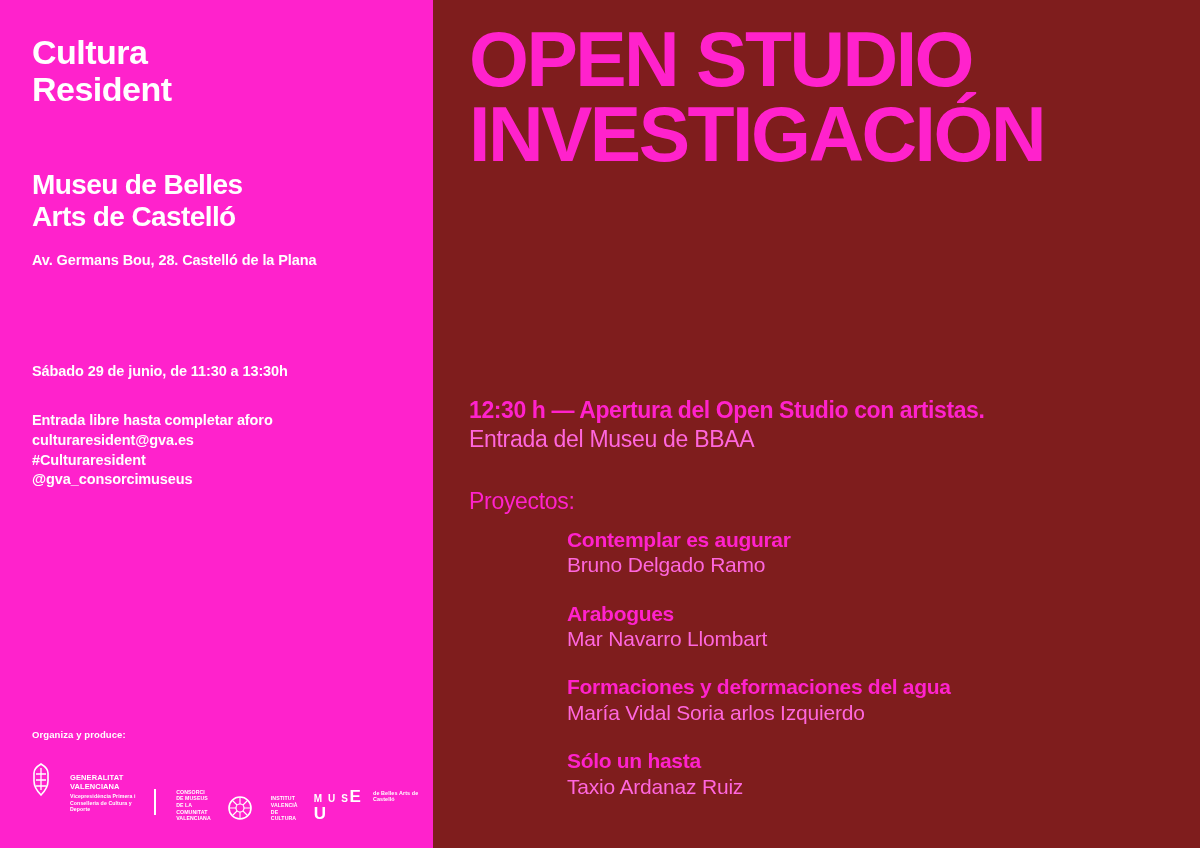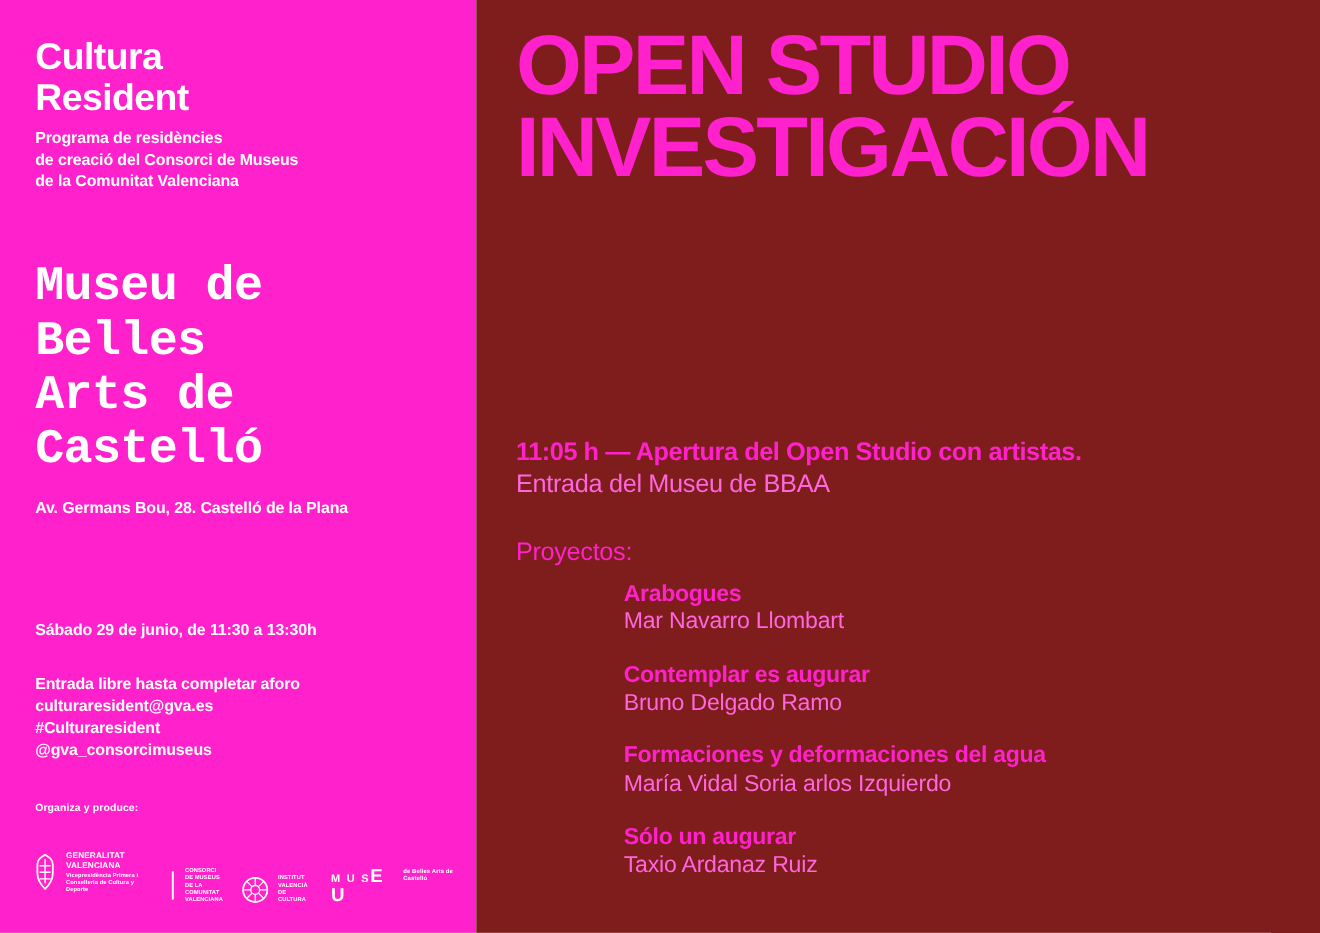--- a/index.html
+++ b/index.html
@@ -41,26 +41,25 @@
   }
   .brand-sub {
     font-size: 14.5px;
     font-weight: bold;
     line-height: 1.33;
     white-space: pre-line;
     letter-spacing: -0.1px;
   }
   .venue {
     margin-top: 62px;
-    font-size: 44px;
+    font-size: 28px;
     font-weight: bold;
     line-height: 1.12;
     letter-spacing: -0.6px;
     white-space: pre-line;
-    font-family: Liberation Mono, monospace;
   }
   .address {
     margin-top: 20px;
     font-size: 14.5px;
     font-weight: bold;
     letter-spacing: -0.1px;
   }
   .datetime {
     margin-top: 95px;
     font-size: 14.5px;
@@ -86,22 +85,21 @@
   .logos {
     position: absolute;
     left: 30px;
     bottom: 26px;
     display: flex;
     align-items: flex-end;
     gap: 16px;
   }
   .logo {
     display: flex;
-    align-items: center;
-    gap: 8px;
+    gap: 18px;
   }
   .logo-text {
     font-size: 7.5px;
     font-weight: bold;
     line-height: 1.22;
     white-space: pre-line;
     letter-spacing: 0.1px;
   }
   .logo-text.tiny {
     font-size: 5.2px;
@@ -196,23 +194,20 @@
 </style>
 </head>
 <body>
 
 <div class="poster">
 
   <div class="left-panel">
 
     <div class="brand-title">Cultura
 Resident</div>
-    <div class="brand-sub">Programa de residències
-de creació del Consorci de Museus
-de la Comunitat Valenciana</div>
 
     <div class="venue">Museu de Belles
 Arts de Castelló</div>
     <div class="address">Av. Germans Bou, 28. Castelló de la Plana</div>
 
     <div class="datetime">Sábado 29 de junio, de 11:30 a 13:30h</div>
 
     <div class="access">Entrada libre hasta completar aforo
 culturaresident@gva.es
 #Culturaresident
@@ -272,44 +267,44 @@
 
     </div>
   </div>
 
   <div class="right-panel">
 
     <div class="headline">OPEN STUDIO
 INVESTIGACIÓN</div>
 
     <div class="schedule">
-      <div class="schedule-line1">11:05 h — Apertura del Open Studio con artistas.</div>
+      <div class="schedule-line1">12:30 h — Apertura del Open Studio con artistas.</div>
       <div class="schedule-line2">Entrada del Museu de BBAA</div>
     </div>
 
     <div class="projects-label">Proyectos:</div>
 
     <div class="project-list">
+
+      <div class="project">
+        <div class="project-title">Contemplar es augurar</div>
+        <div class="project-author">Bruno Delgado Ramo</div>
+      </div>
 
       <div class="project">
         <div class="project-title">Arabogues</div>
         <div class="project-author">Mar Navarro Llombart</div>
       </div>
 
-      <div class="project">
-        <div class="project-title">Contemplar es augurar</div>
-        <div class="project-author">Bruno Delgado Ramo</div>
-      </div>
-
       <div class="project wide">
         <div class="project-title">Formaciones y deformaciones del agua</div>
         <div class="project-author">María Vidal Soria arlos Izquierdo</div>
       </div>
 
       <div class="project">
-        <div class="project-title">Sólo un augurar</div>
+        <div class="project-title">Sólo un hasta</div>
         <div class="project-author">Taxio Ardanaz Ruiz</div>
       </div>
 
     </div>
   </div>
 
 </div>
 
 </body></html>

